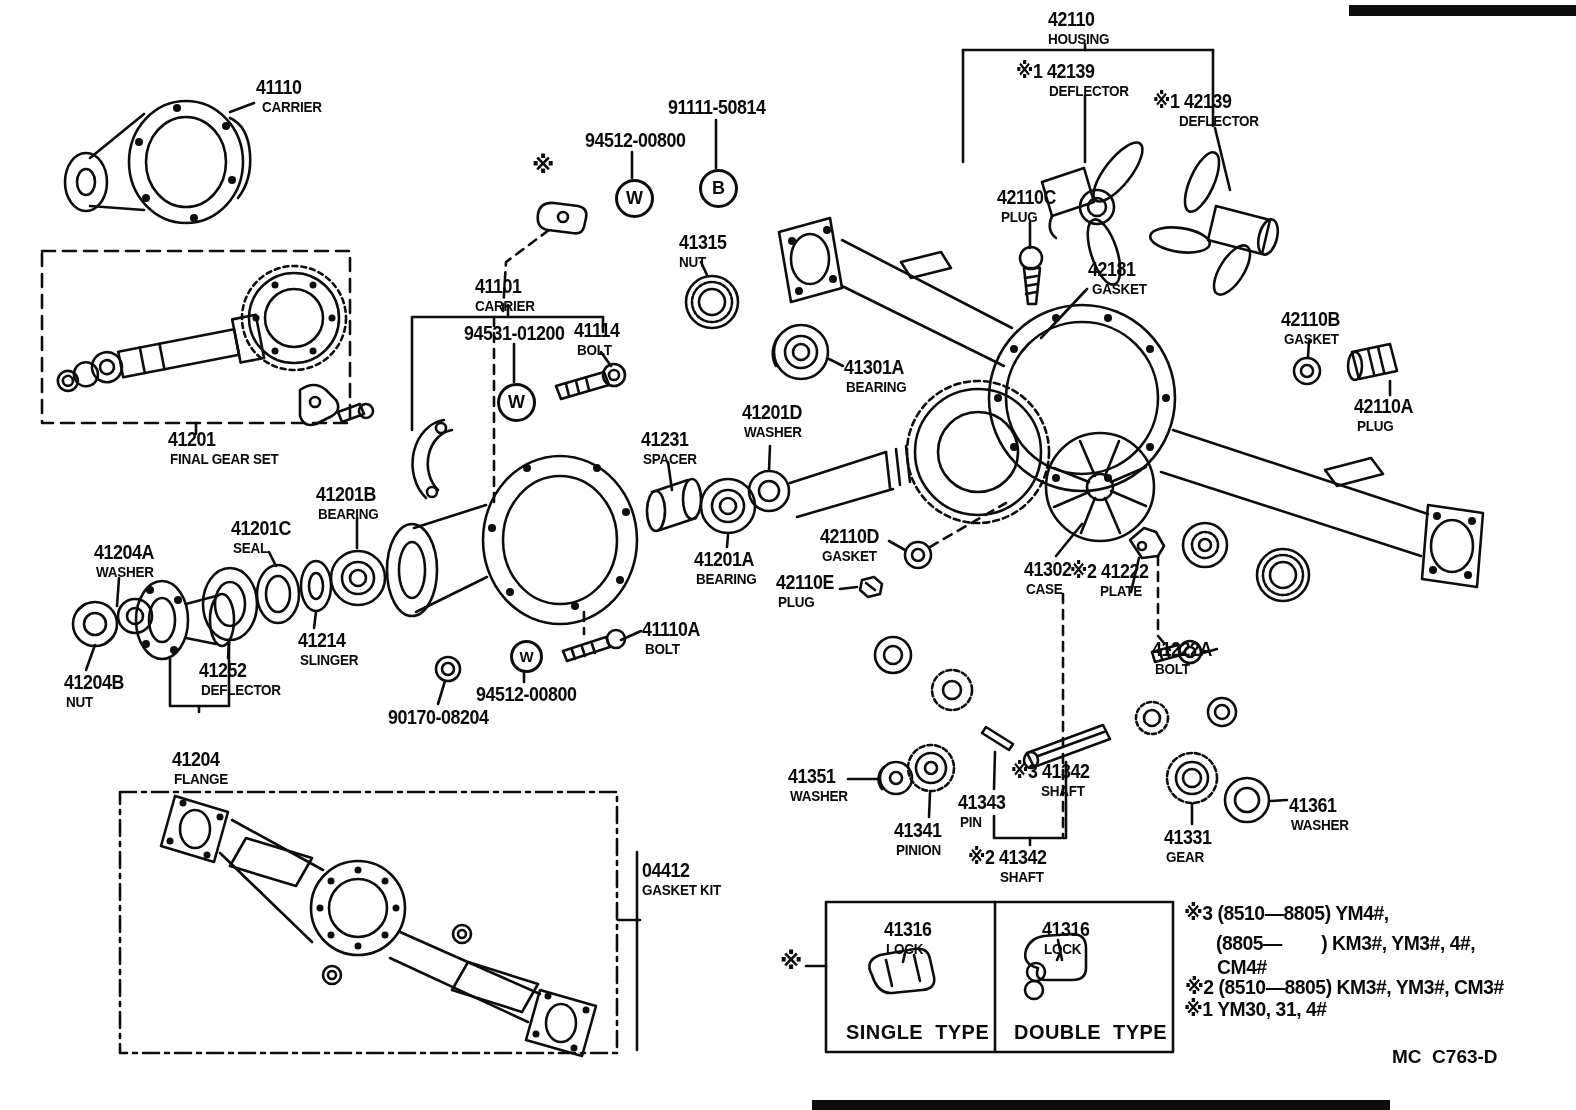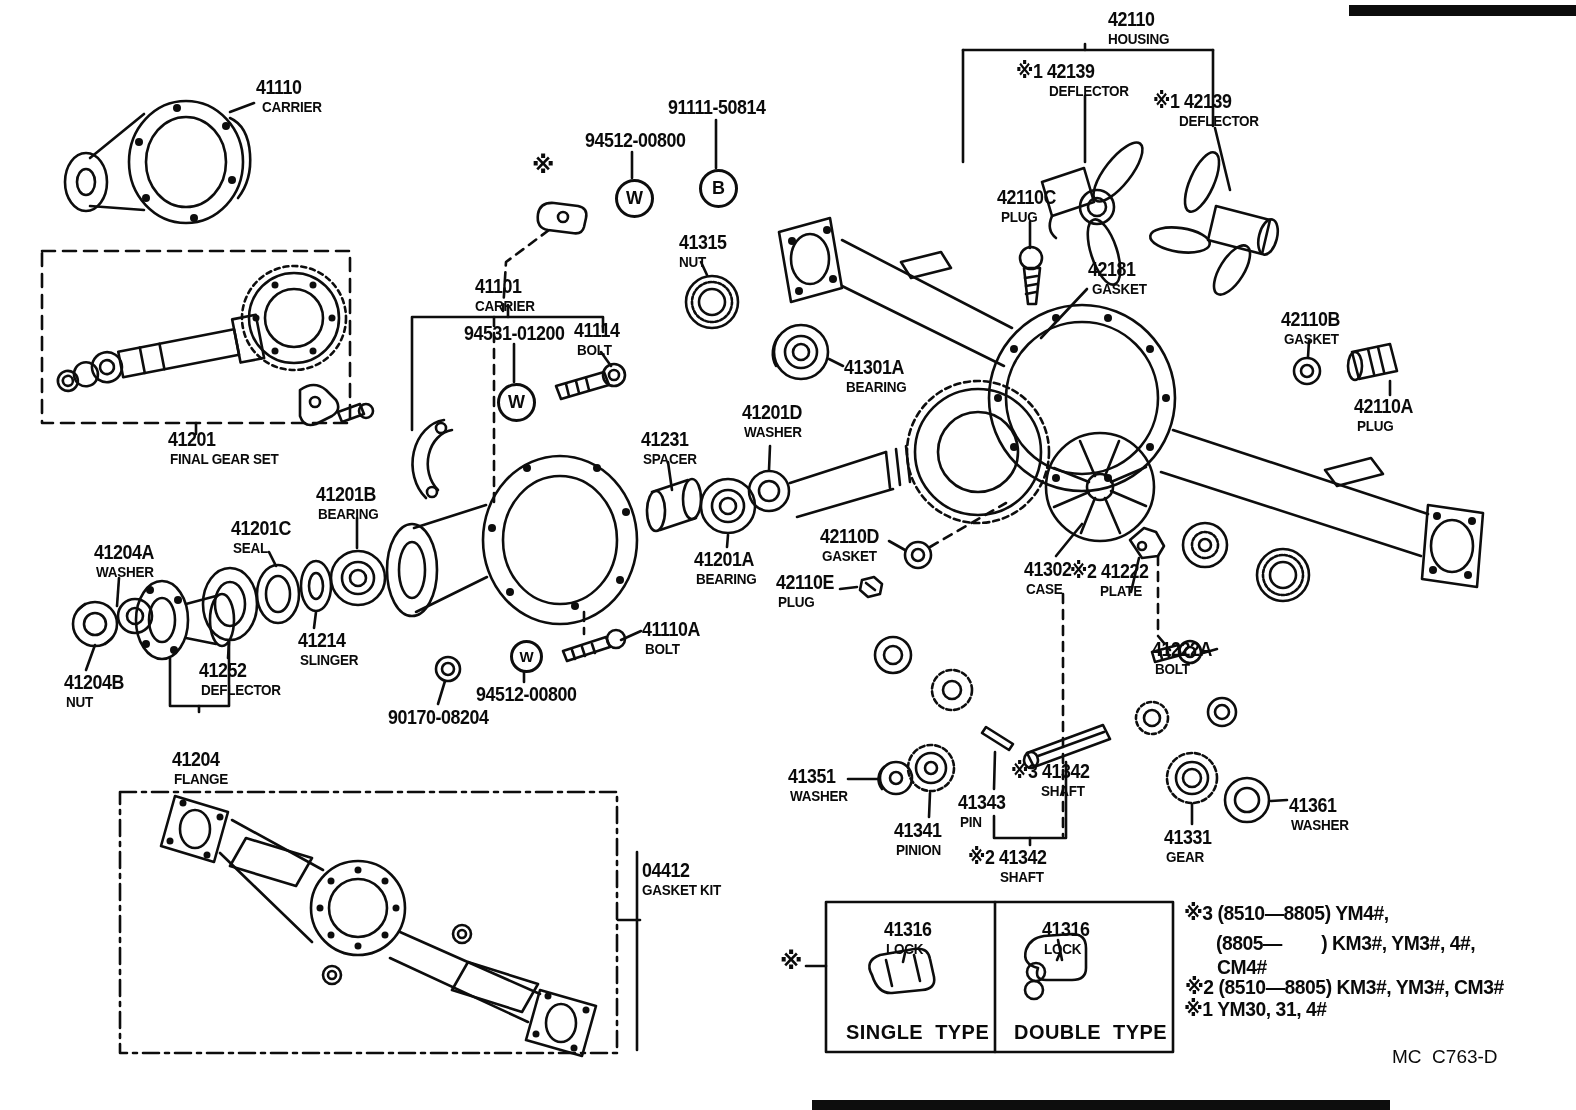--- a/index.html
+++ b/index.html
@@ -15,21 +15,21 @@
   .nm{font-weight:700;font-size:15px;line-height:1.15;letter-spacing:-.3px;display:block;
       transform:scaleX(.9);transform-origin:0 0;white-space:pre;}
   .sym{position:absolute;width:33px;height:33px;border:3px solid #0d0d0d;border-radius:50%;
        background:#fff;display:flex;align-items:center;justify-content:center;
        font-weight:700;font-size:18px;}
   .ast{position:absolute;font-weight:700;font-size:23px;}
   .note{position:absolute;font-weight:700;font-size:21px;letter-spacing:-.5px;white-space:pre;
         transform:scaleX(.92);transform-origin:0 0;}
   .cap{position:absolute;font-weight:700;font-size:21px;letter-spacing:.5px;white-space:pre;
        transform:scaleX(.95);transform-origin:0 0;}
-  .code{position:absolute;font-weight:400;font-size:19px;letter-spacing:0;white-space:pre;}
+  .code{position:absolute;font-weight:700;font-size:19px;letter-spacing:0;white-space:pre;}
 </style>
 </head>
 <body>
 
 <div id="canvas">
 
 <svg width="1576" height="1110" viewBox="0 0 1576 1110">
 
   <rect class="f" x="1349" y="5" width="227" height="11"></rect>
   <rect class="f" x="812" y="1100" width="578" height="10"></rect>
@@ -390,21 +390,21 @@
     <path d="M1038,968 q-16,-4 -12,-18 q4,-12 18,-14 l28,-2 q14,0 14,14 l0,20 q0,12 -14,12 l-26,0 q-12,0 -8,-12 z"></path>
     <circle cx="1036" cy="972" r="9"></circle>
         <circle cx="1034" cy="990" r="9"></circle>
     <path d="M1058,940 l4,20"></path>
     <line x1="1060" y1="953" x2="1057" y2="960"></line>
     <line x1="806" y1="966" x2="826" y2="966"></line>
   </g>
 </svg>
 
 <div class="lbl" style="left:256px;top:76px"><span class="num">41110</span><span class="nm" style="margin-left:6px">CARRIER</span></div>
-<div class="lbl" style="left:1108px;top:8px"><span class="num">42110</span><span class="nm">HOUSING</span></div>
+<div class="lbl" style="left:1048px;top:8px"><span class="num">42110</span><span class="nm">HOUSING</span></div>
 <div class="lbl" style="left:1016px;top:60px"><span class="num">※1 42139</span><span class="nm" style="margin-left:33px">DEFLECTOR</span></div>
 <div class="lbl" style="left:1153px;top:90px"><span class="num">※1 42139</span><span class="nm" style="margin-left:26px">DEFLECTOR</span></div>
 <div class="lbl" style="left:997px;top:186px"><span class="num">42110C</span><span class="nm" style="margin-left:4px">PLUG</span></div>
 <div class="lbl" style="left:668px;top:96px"><span class="num">91111-50814</span></div>
 <div class="lbl" style="left:585px;top:129px"><span class="num">94512-00800</span></div>
 <div class="lbl" style="left:679px;top:231px"><span class="num">41315</span><span class="nm">NUT</span></div>
 <div class="lbl" style="left:475px;top:275px"><span class="num">41101</span><span class="nm">CARRIER</span></div>
 <div class="lbl" style="left:464px;top:322px"><span class="num">94531-01200</span></div>
 <div class="lbl" style="left:574px;top:319px"><span class="num">41114</span><span class="nm" style="margin-left:3px">BOLT</span></div>
 <div class="lbl" style="left:1088px;top:258px"><span class="num">42181</span><span class="nm" style="margin-left:4px">GASKET</span></div>

